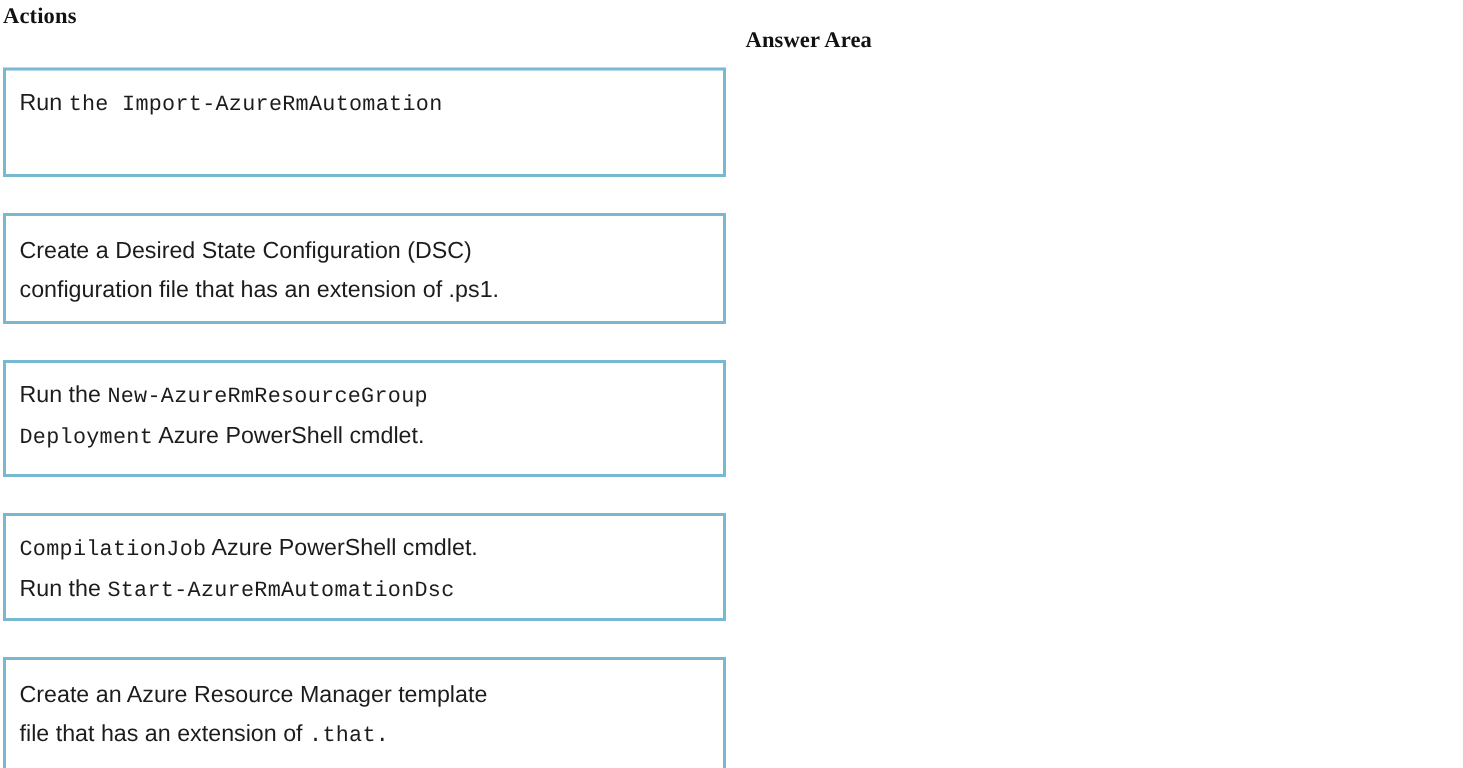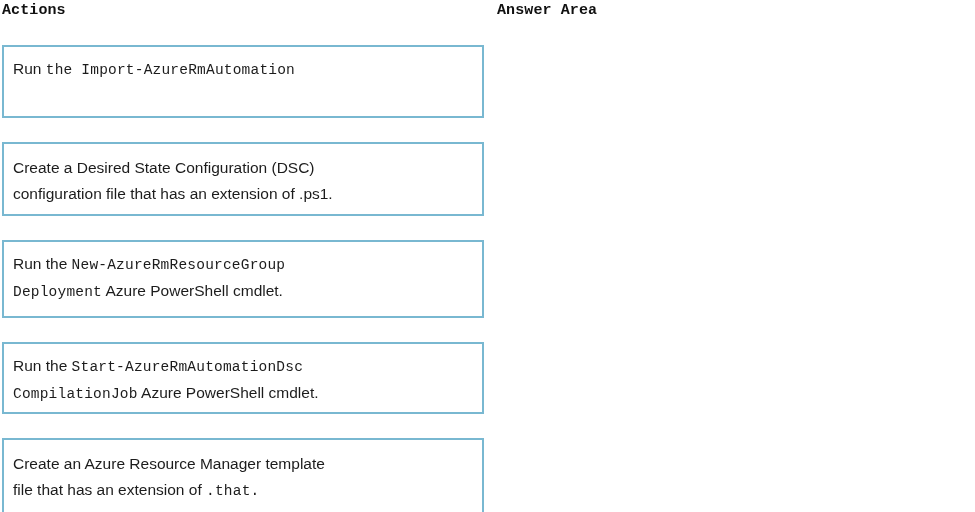--- a/index.html
+++ b/index.html
@@ -18,30 +18,30 @@
 
   .page {
     position: relative;
     width: 975px;
     height: 512px;
   }
 
   
   .col-header {
     position: absolute;
-    font-family: Liberation Mono, monospace;
+    font-family: Liberation Serif, serif;
     font-weight: bold;
     font-size: 15px;
     line-height: 18px;
     color: #111111;
     letter-spacing: 0.1px;
     white-space: nowrap;
   }
   #actions-header { left: 2px; top: 2px; }
-  #answer-header  { left: 497px; top: 2px; }
+  #answer-header  { left: 497px; top: 18px; }
 
   
   .actions-col {
     position: absolute;
     left: 2px;
     top: 45px;
     width: 482px;
   }
 
   .action-card {
@@ -97,22 +97,22 @@
       <div class="line"><span class="sans">Create a Desired State Configuration (DSC)</span></div>
       <div class="line"><span class="sans">configuration file that has an extension of .ps1.</span></div>
     </div>
 
     <div class="action-card" id="card-3" style="border-color: rgb(121, 184, 209);">
       <div class="line"><span class="sans">Run the </span><span class="mono">New-AzureRmResourceGroup</span></div>
       <div class="line"><span class="mono">Deployment</span><span class="sans"> Azure PowerShell cmdlet.</span></div>
     </div>
 
     <div class="action-card" id="card-4" style="border-color: rgb(121, 184, 209);">
+      <div class="line"><span class="mono">CompilationJob</span><span class="sans"> Azure PowerShell cmdlet.</span></div>
       <div class="line"><span class="sans">Run the </span><span class="mono">Start-AzureRmAutomationDsc</span></div>
-      <div class="line"><span class="mono">CompilationJob</span><span class="sans"> Azure PowerShell cmdlet.</span></div>
     </div>
 
     <div class="action-card" id="card-5" style="border-color: rgb(121, 184, 209);">
       <div class="line"><span class="sans">Create an Azure Resource Manager template</span></div>
       <div class="line"><span class="sans">file that has an extension of </span><span class="mono">.that.</span></div>
     </div>
   </div>
 
 </div>
 

